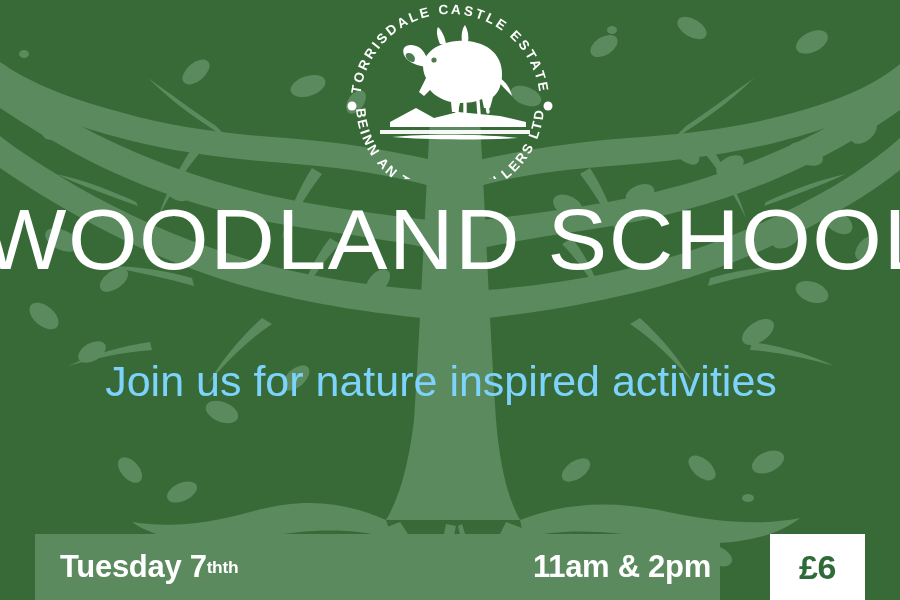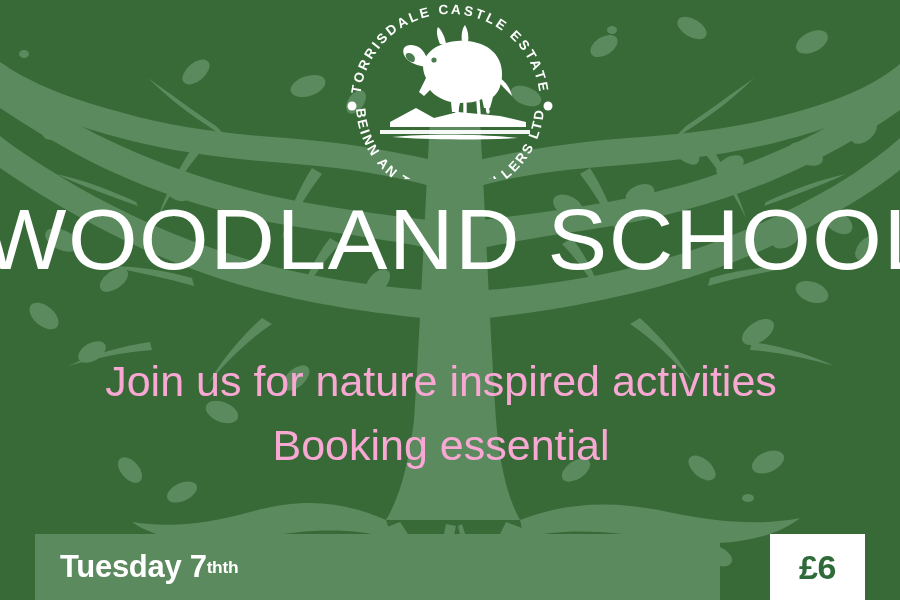--- a/index.html
+++ b/index.html
@@ -38,21 +38,21 @@
     font-weight:300;
     letter-spacing:1.5px;
     white-space:nowrap;
     transform:scaleX(1.04);
   }
   
   .subline {
     position:absolute;
     left:0; right:18px;
     text-align:center;
-    color:#f9a8d4;
+    color:#7dd3fc;
     font-weight:300;
     font-size:43px;
     line-height:1;
     white-space:nowrap;
   }
   #sub1 { top:360px; }
   #sub2 { top:424px; }
   
   #banner {
     position:absolute;
@@ -245,26 +245,26 @@
                  L196 123 L60 123 Z"></path>
         <path d="M50 126 L200 126 L200 130 L50 130 Z" opacity="0.95"></path>
         <path d="M62 133 C96 130 150 130 188 134 C150 136 96 136 62 133 Z"></path>
       </g>
     </svg>
   </div>
 
   <div class="headline">WOODLAND SCHOOL</div>
 
   <div class="subline" id="sub1">Join us for nature inspired activities</div>
-  <div class="subline" id="sub2">Booking essential</div>
 
   <div id="banner">
     <div id="banner-date">
       <span>Tuesday 7</span>
         <sup>th</sup>
         <sup>th</sup>
     </div>
+    <div id="banner-time">11am &amp; 2pm</div>
     <div id="price-box">
       <span id="price-text">£6</span>
     </div>
   </div>
 
 </div>
 
 </body></html>

